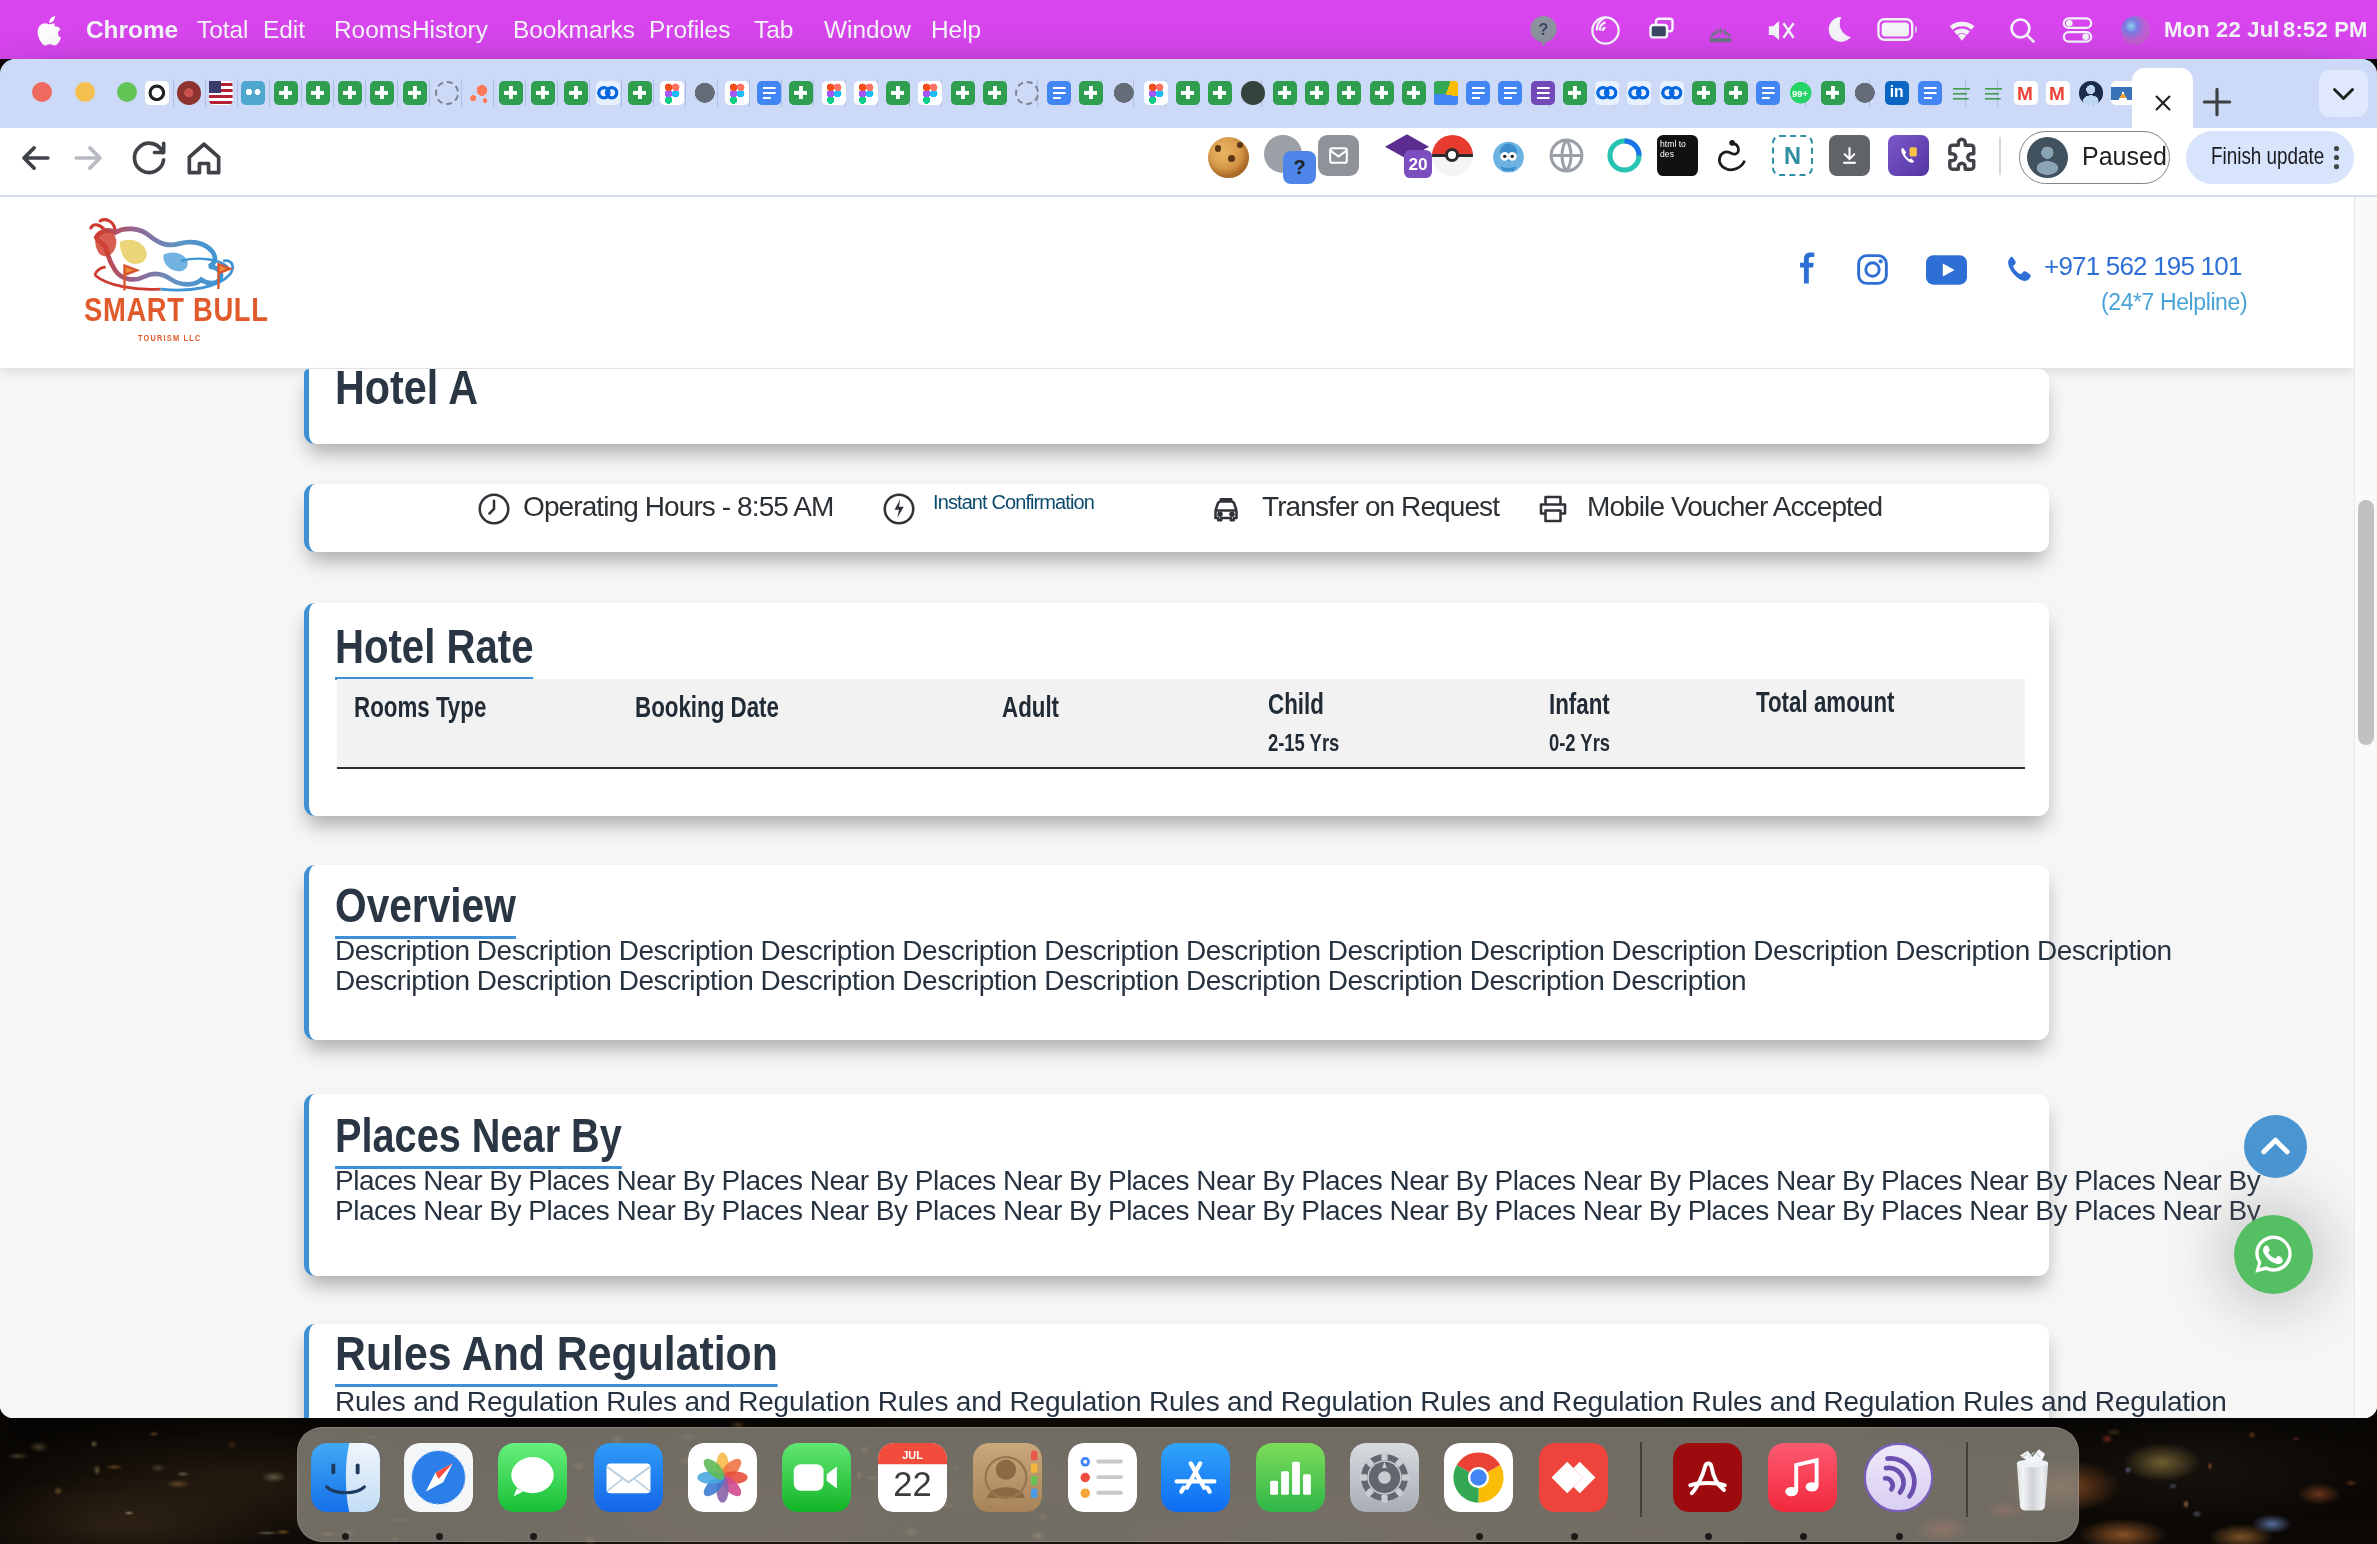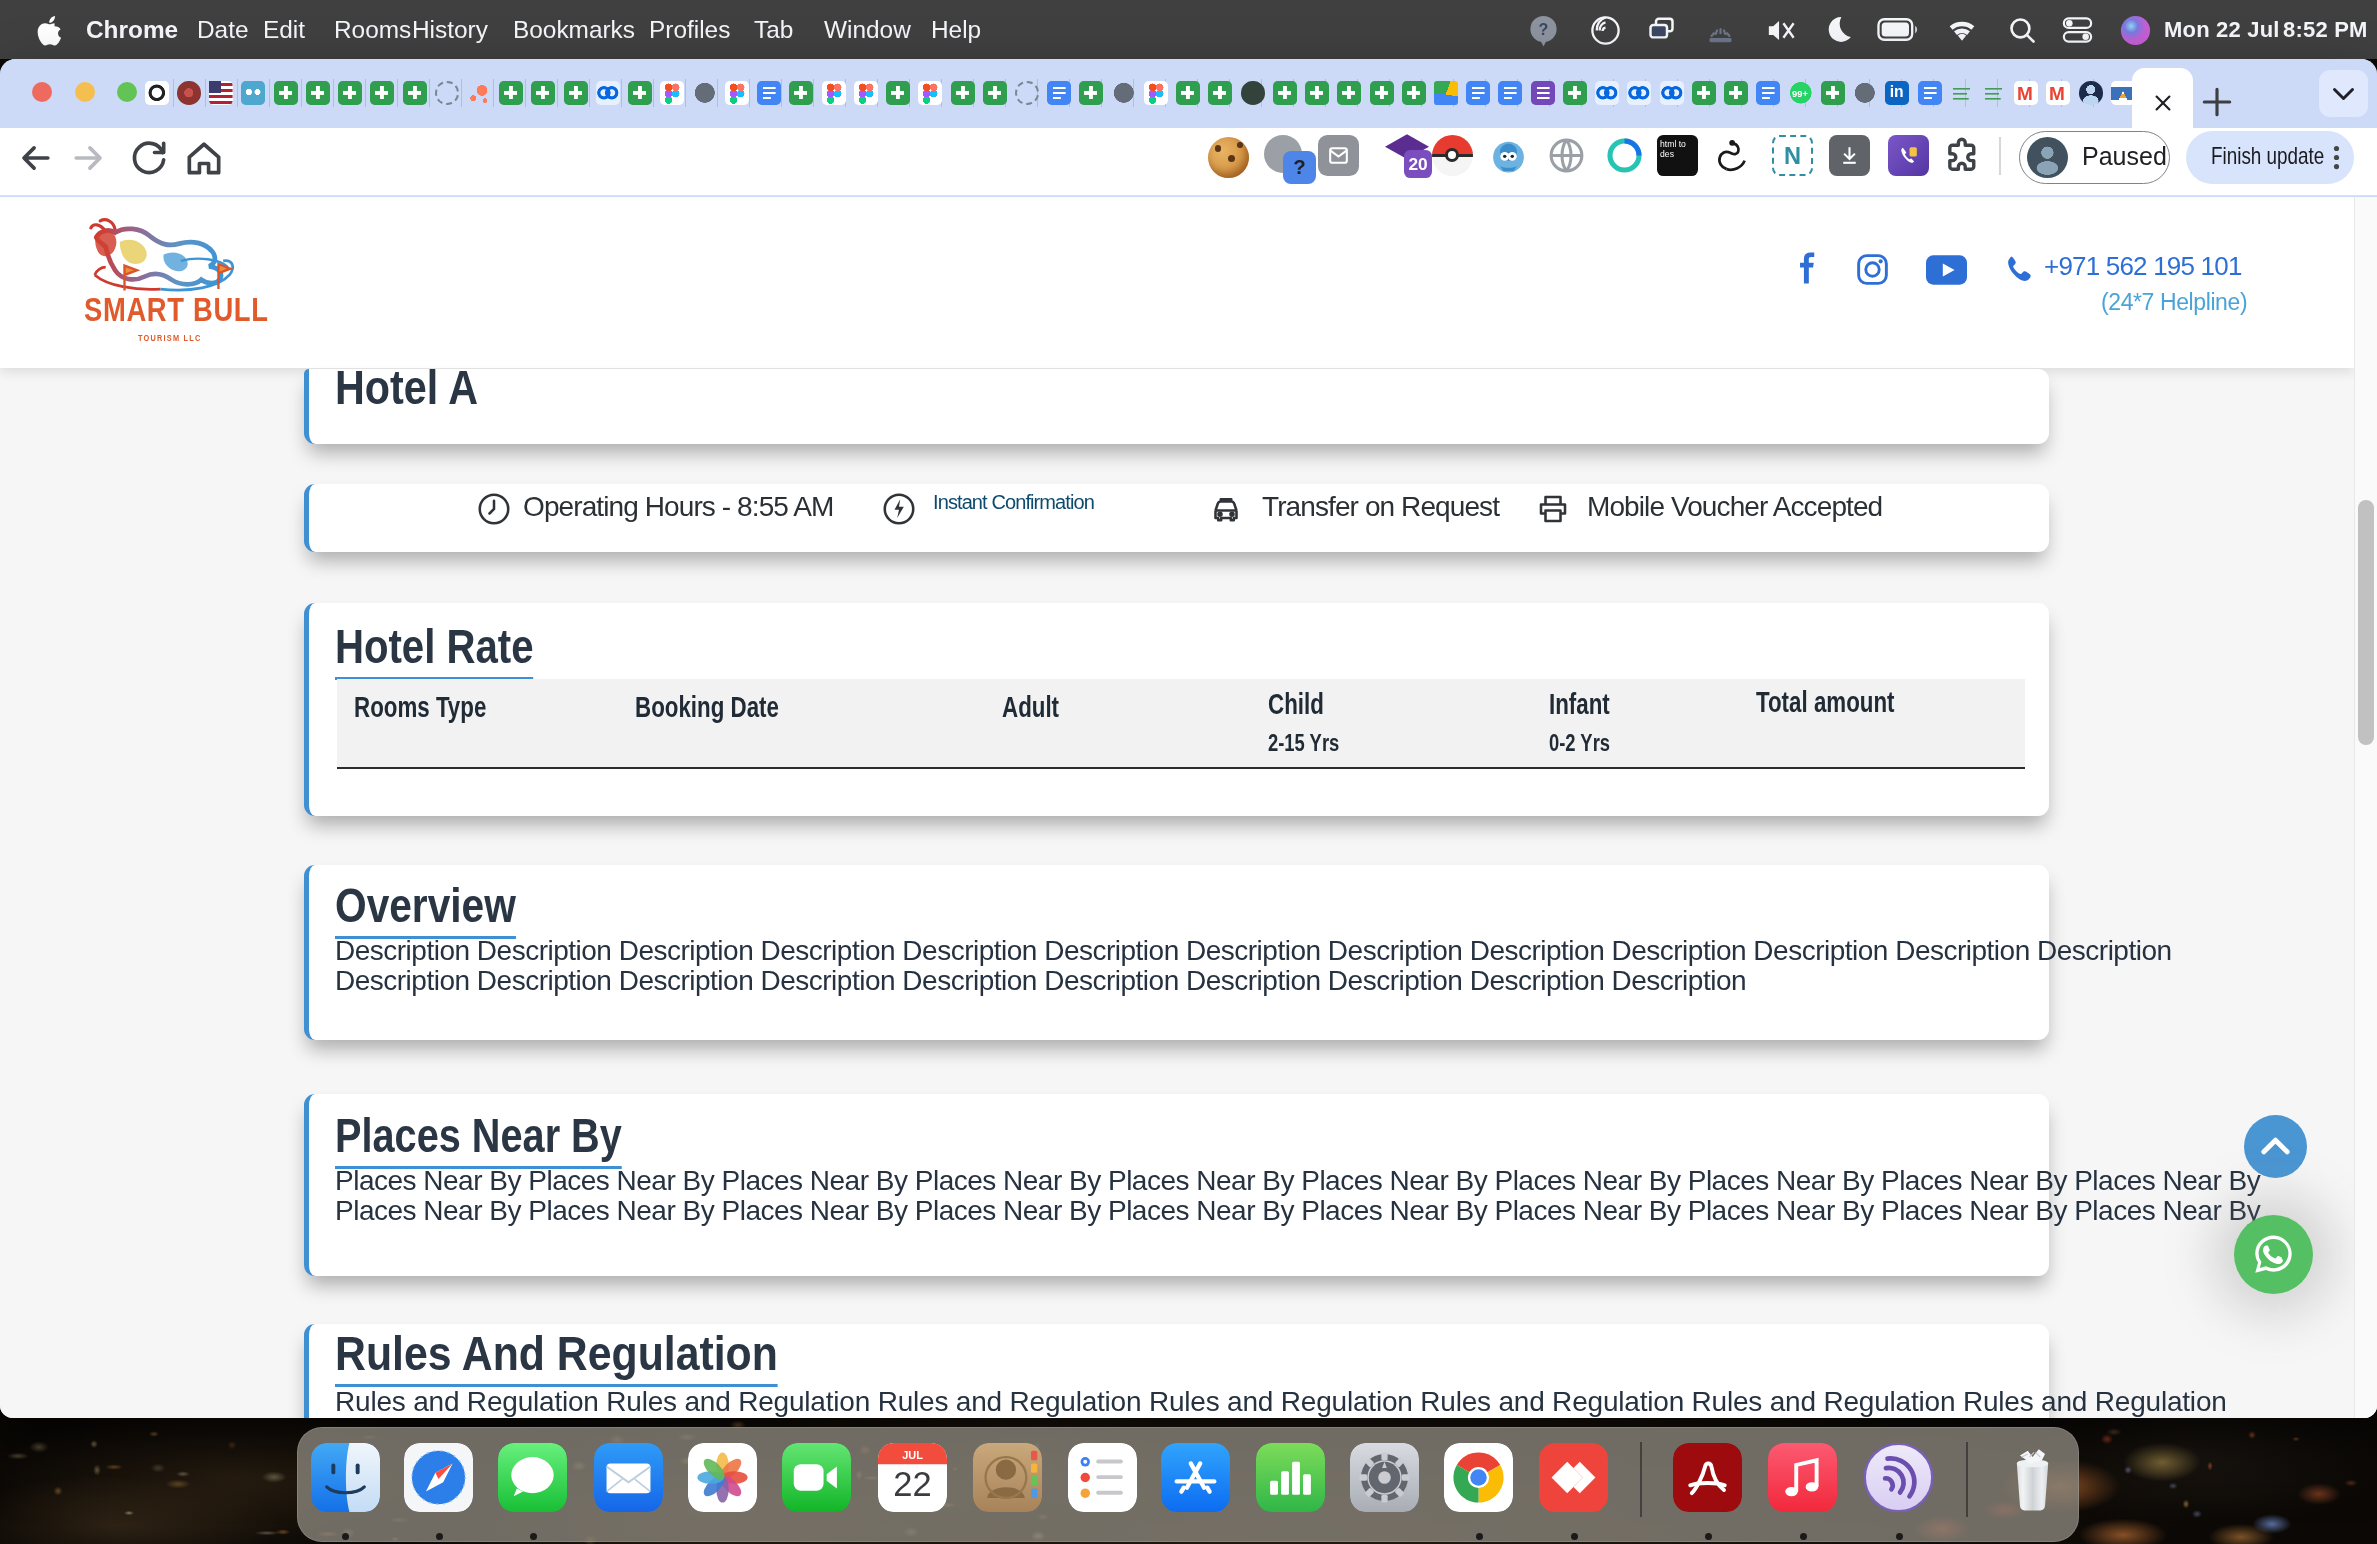--- a/index.html
+++ b/index.html
@@ -71,21 +71,21 @@
   radial-gradient(9.4px 4.7px at 2351px 1483px, rgba(255,120,60,0.3), transparent 72%),
   radial-gradient(314px 94px at 236px 1478px, rgba(70,52,30,0.5), transparent 80%),
   radial-gradient(393px 110px at 708px 1510px, rgba(60,45,28,0.45), transparent 80%),
   radial-gradient(236px 79px at 1022px 1462px, rgba(55,42,26,0.4), transparent 80%),
   radial-gradient(204px 63px at 118px 1525px, rgba(80,60,35,0.45), transparent 80%),
   radial-gradient(236px 94px at 2201px 1454px, rgba(45,38,30,0.5), transparent 80%),
   radial-gradient(1101px 432px at 55% 1544px, #221a12, #0b0805 80%);
 }
 
 
-#menubar { position:absolute; left:0; top:0; width:2377px; height:59px; background:#404040; color:#fff; }
+#menubar { position:absolute; left:0; top:0; width:2377px; height:59px; background:#d946ef; color:#fff; }
 #menubar .mi { position:absolute; top:0; height:59px; line-height:59px; font-size:24.4px; font-weight:500; color:#f4f6fa; }
 #menubar .bold { font-weight:700; }
 
 
 #win { position:absolute; left:0; top:59px; width:2377px; height:1359px; border-radius:15.7px 15.7px 12.6px 12.6px; overflow:hidden; background:#ccdaf8; box-shadow:0 31px 63px rgba(0,0,0,.6); }
 
 
 #tabbar { position:absolute; left:0; top:0; width:2377px; height:69px; background:#ccdaf8; }
 .tl { position:absolute; top:23px; width:20.4px; height:20.4px; border-radius:50%; }
 .fav { position:absolute; top:22px; width:23.6px; height:23.6px; border-radius:4.7px; }
@@ -147,21 +147,21 @@
 </style>
 </head>
 <body>
 <div id="wall"></div>
 
 <div id="menubar">
   <svg class="abs" style="left:33px;top:14px" width="31" height="35" viewBox="0 0 20 22">
       <path fill="#fff" d="M13.9 5.6c-1.3 0-2.4.7-3.1.7-.7 0-1.8-.7-3-.7C5.5 5.6 3 7.5 3 11.3c0 2.3.9 4.7 2 6.3.9 1.3 1.7 2.4 2.9 2.4 1.1 0 1.6-.7 3-.7s1.8.7 3 .7 2-1.1 2.9-2.3c.6-.9 1-1.8 1.3-2.6-2.3-.9-2.7-4.2-.3-5.5-.7-1.2-2.1-2-3.9-2zM13.2 4c.6-.8 1.1-1.9 1-3-.9.1-2 .6-2.7 1.4-.6.7-1.1 1.8-1 2.9 1 .1 2-.5 2.7-1.3z"></path>
     </svg>
   <span class="mi bold" style="left:86px">Chrome</span>
-  <span class="mi" style="left:197px">Date</span>
+  <span class="mi" style="left:197px">Total</span>
   <span class="mi" style="left:263px">Edit</span>
   <span class="mi" style="left:334px">Rooms</span>
   <span class="mi" style="left:412px">History</span>
   <span class="mi" style="left:513px">Bookmarks</span>
   <span class="mi" style="left:649px">Profiles</span>
   <span class="mi" style="left:754px">Tab</span>
   <span class="mi" style="left:824px">Window</span>
   <span class="mi" style="left:931px">Help</span>
 
   <svg class="abs" style="left:1526px;top:12.6px" width="35" height="35" viewBox="0 0 24 24">

